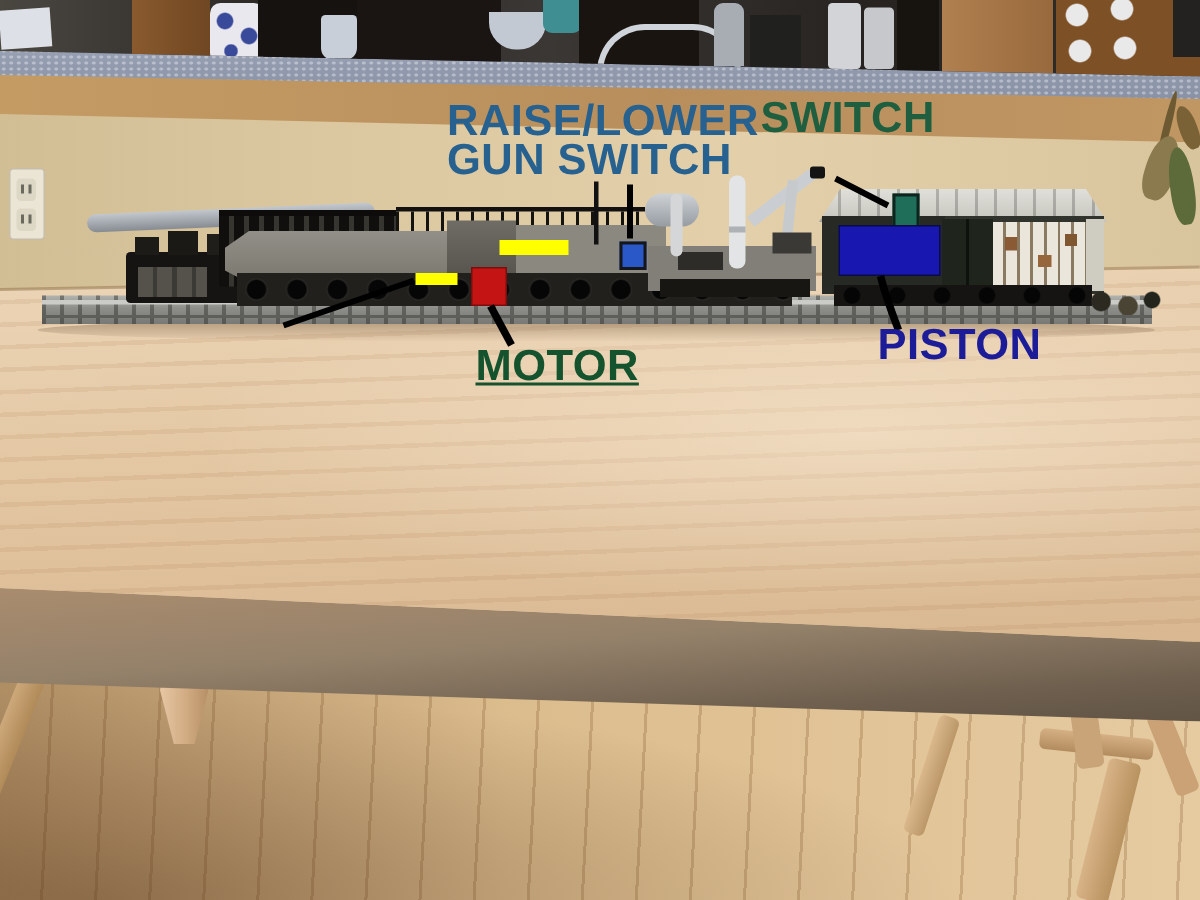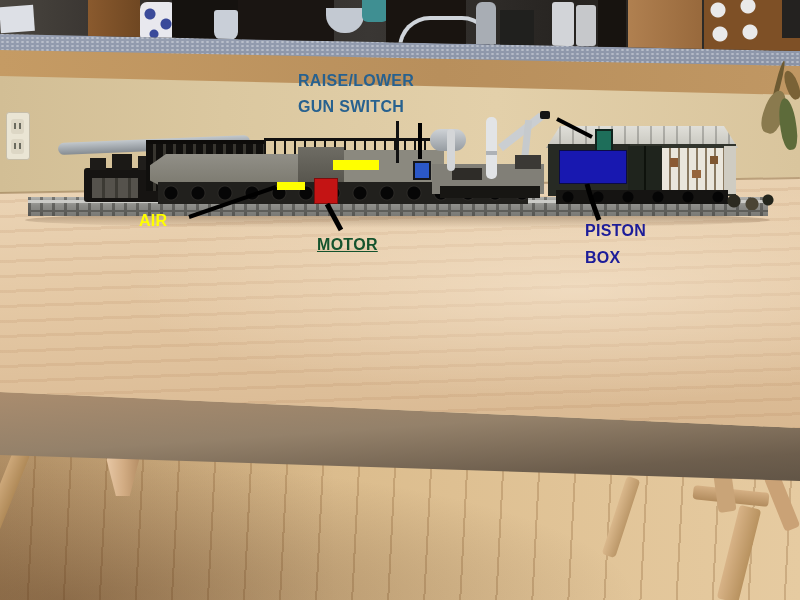--- a/index.html
+++ b/index.html
@@ -47,21 +47,21 @@
   .outlet .socket i{position:absolute;width:2px;height:6px;background:#6a6a5e;top:4px;}
   .plant{left:756px;top:60px;width:44px;height:100px;z-index:5;}
   .plant i{position:absolute;border-radius:50% 50% 40% 40%;}
   
   .t{position:absolute;z-index:6;}
   
   .marker{position:absolute;z-index:7;}
   
   #arrows{position:absolute;left:0;top:0;z-index:8;pointer-events:none;}
   
-  .label{position:absolute;z-index:9;font-weight:bold;font-size:16px;line-height:27px;
+  .label{position:absolute;z-index:9;font-weight:bold;font-size:29px;line-height:27px;
          letter-spacing:0.3px;white-space:nowrap;}
   .label span{display:block;}
 </style>
 </head>
 <body>
 
 <div id="scene">
 
   <div class="abs wall"></div>
   <div class="abs counter-front"></div>
@@ -184,25 +184,24 @@
     <line x1="189" y1="217" x2="276" y2="187" stroke-width="4" stroke="#000000"></line>
     <line x1="341" y1="230" x2="327" y2="204" stroke-width="5" stroke="#000000"></line>
     <path d="M599,220 C594,207 590,196 587,184" fill="none" stroke-width="5" stroke="#000000"></path>
   </svg>
 
   <div class="label" style="left: 298px; top: 68px; line-height: 26px; color: rgb(39, 97, 143);">
     <span>RAISE/LOWER</span>
     <span>GUN SWITCH</span>
   </div>
   <div class="label" style="left: 507px; top: 66px; color: rgb(31, 95, 64);">
+    <span>SWITCH</span>
   </div>
   <div class="label" style="left: 139px; top: 207px; color: rgb(255, 255, 0);">
-    <span>AIR</span>
   </div>
   <div class="label" style="left: 317px; top: 231px; color: #14532d; text-decoration: underline;">
     <span>MOTOR</span>
   </div>
   <div class="label" style="left: 585px; top: 217px; color: rgb(28, 28, 153);">
     <span>PISTON</span>
-    <span>BOX</span>
   </div>
 
 </div>
 
 </body></html>

